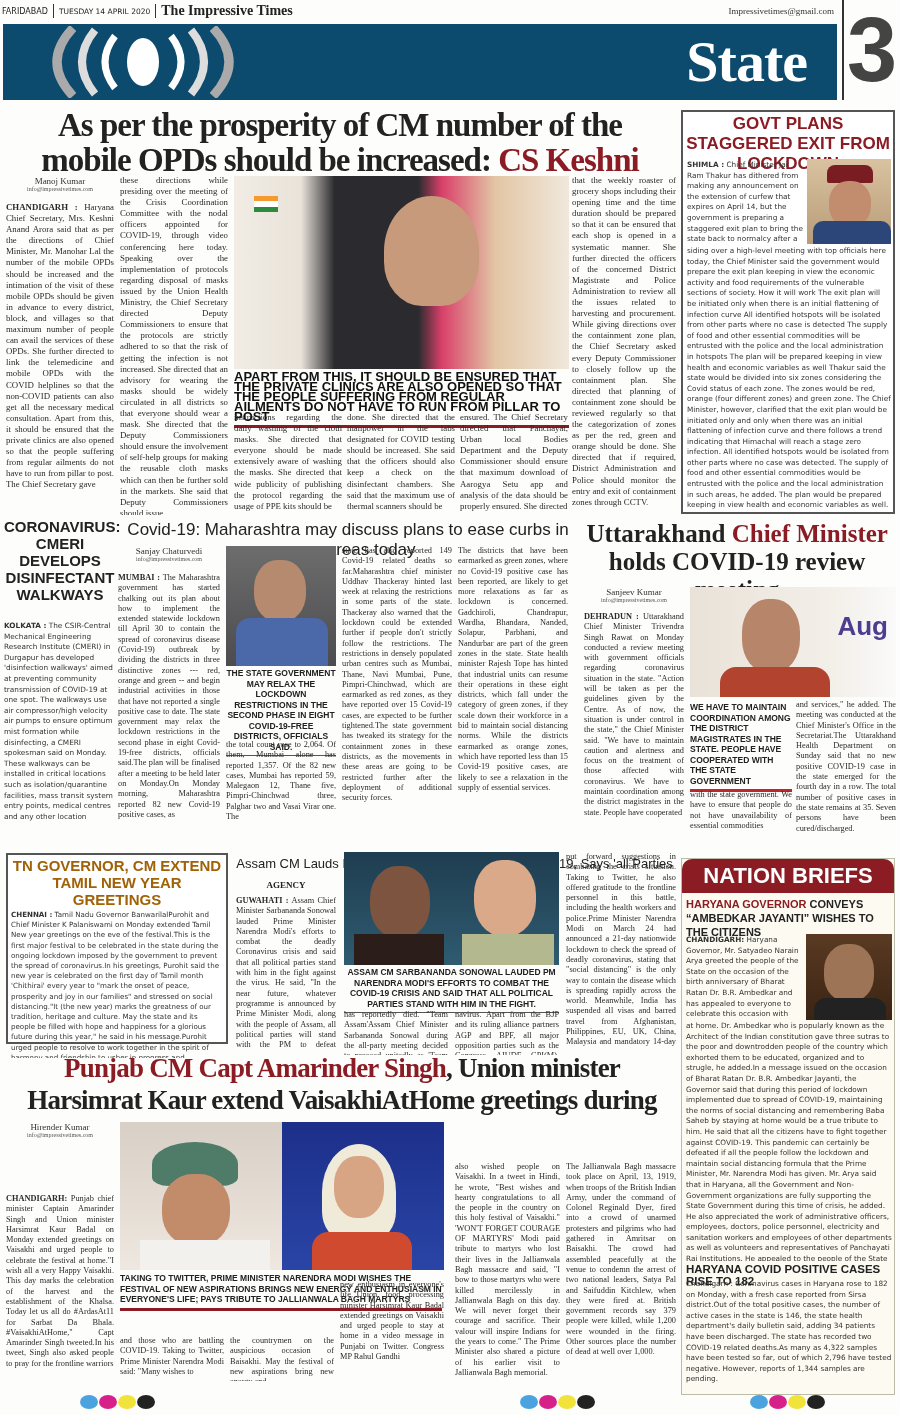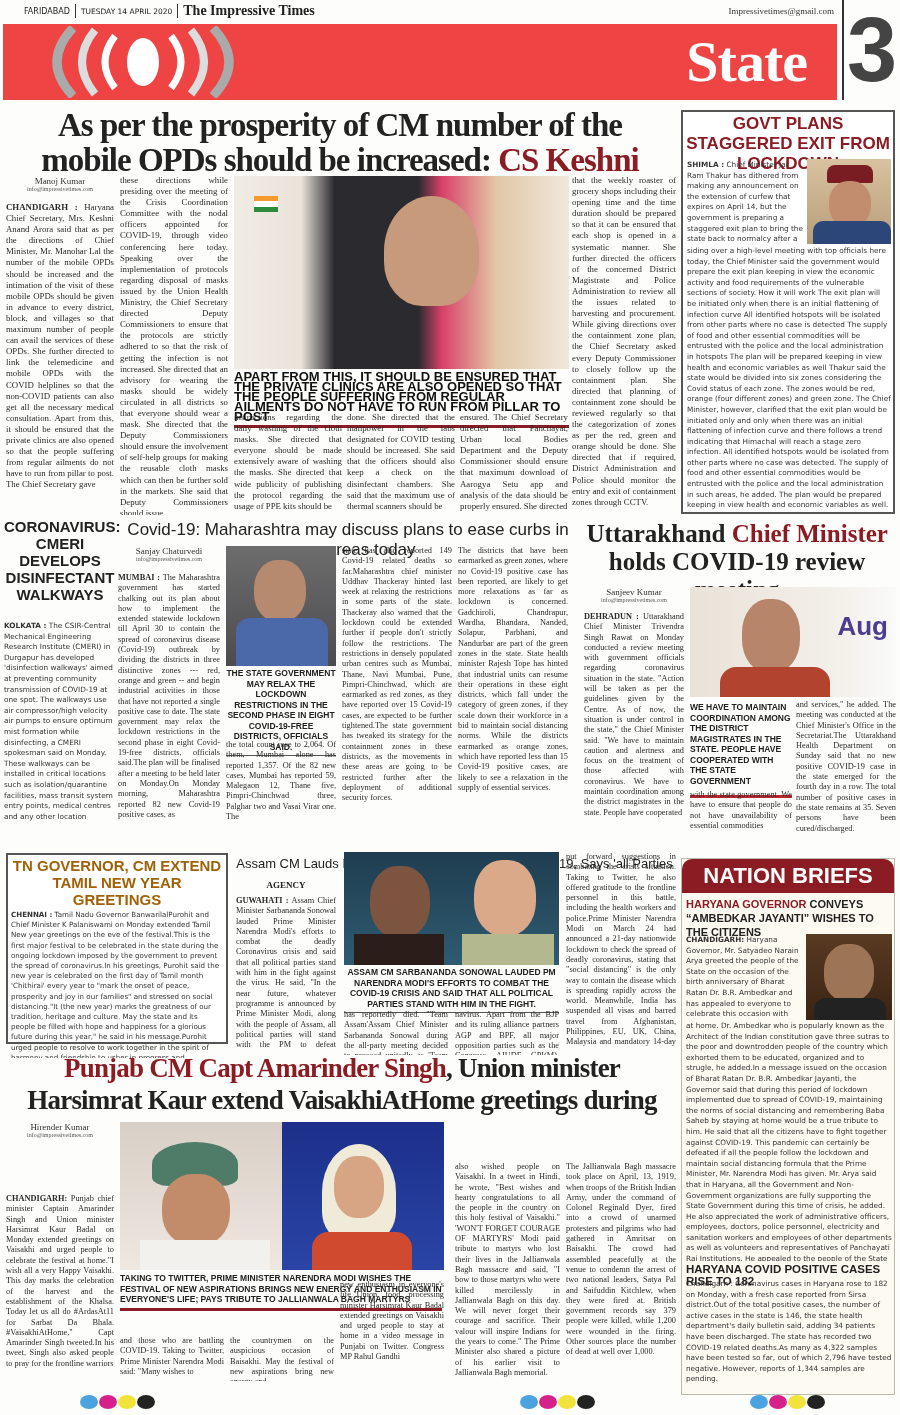--- a/index.html
+++ b/index.html
@@ -4,42 +4,42 @@
 <style>
 *{box-sizing:border-box;margin:0;padding:0}
 body{width:900px;height:1415px;background:#fdfdfb;font-family:"Liberation Serif",serif;color:#222;position:relative;overflow:hidden}
 .abs{position:absolute}
 .sans{font-family:"DejaVu Sans","Liberation Sans",sans-serif}
 .cond{font-family:"Liberation Sans",sans-serif;font-stretch:condensed}
 .topbar{left:0;top:0;width:840px;height:22px;font-size:9px;display:flex;align-items:center}
 .topbar .sep{border-left:1px solid #333;height:14px;margin:0 5px}
 .topbar .title{font-family:"Liberation Serif",serif;font-weight:bold;font-size:14px}
 .email{right:66px;top:6px;font-size:9px;font-family:"Liberation Serif",serif;color:#333}
-.banner{left:3px;top:24px;width:834px;height:76px;background:#ef4444}
+.banner{left:3px;top:24px;width:834px;height:76px;background:#0c4a6e}
 .rings{left:30px;top:2px;width:220px;height:72px}
 .state{right:30px;top:4px;font-family:"Liberation Serif",serif;font-size:58px;color:#fff;font-weight:bold;letter-spacing:-1px}
 .pagenum{left:842px;top:0;width:58px;height:100px;border-left:2px solid #333;font-family:"Liberation Sans",sans-serif;font-weight:bold;font-size:90px;color:#444;text-align:center;line-height:100px}
 .h1{left:10px;top:108px;width:660px;font-family:"Liberation Serif",serif;font-weight:bold;font-size:33px;line-height:35px;text-align:center;letter-spacing:-1px;color:#222}
 .red{color:#8b1c24}
 .byline{font-size:9px;text-align:center;color:#333}
 .byline small{display:block;font-size:6px;color:#555}
 .col{font-size:8.8px;line-height:11.1px;text-align:justify;color:#2a2a2a}
 .col b{font-weight:bold}
 .caption{font-family:"Liberation Sans",sans-serif;font-weight:bold;font-size:13px;line-height:10px;color:#111;border-bottom:3px solid #8b1c24;padding-bottom:3px;text-transform:uppercase}
 .photo{overflow:hidden}
 .boxh{font-family:"Liberation Sans",sans-serif;font-weight:bold;color:#8b1c24;text-align:center}
 .sidebox{border:2px solid #555;background:#fff}
 .sanscol{font-family:"DejaVu Sans",sans-serif;font-size:7.3px;line-height:10.6px;color:#333}
 .nation{background:#8b1c24;color:#fff;border-radius:10px 10px 0 0;font-family:"Liberation Sans",sans-serif;font-weight:bold;font-size:22px;text-align:center}
 .reg{width:18px;height:14px;border-radius:50%}
 </style>
 </head>
 <body>
 
-<div class="abs topbar" style="padding-left:24px">
+<div class="abs topbar" style="padding-left:2px">
   <span class="sans" style="font-size:8px">FARIDABAD</span>
   <span class="sep"></span>
   <span class="sans" style="font-size:7.5px">TUESDAY 14 APRIL 2020</span>
   <span class="sep"></span>
   <span class="title">The Impressive Times</span>
 </div>
 <div class="abs email">Impressivetimes@gmail.com</div>
 <div class="abs banner">
   <svg class="abs rings" viewBox="0 0 220 72">
     <ellipse cx="110" cy="36" rx="16" ry="24" fill="#fff"></ellipse>
@@ -123,21 +123,21 @@
   <small>info@impressivetimes.com</small>
 </div>
 <div class="abs col" style="left:584px;top:612px;width:100px;height:235px;overflow:hidden;font-size:8.3px;line-height:10.3px">
   <b>DEHRADUN :</b> <span>Uttarakhand Chief Minister Trivendra Singh Rawat on Monday conducted a review meeting with government officials regarding coronavirus situation in the state. "Action will be taken as per the guidelines given by the Centre. As of now, the situation is under control in the state," the Chief Minister said. "We have to maintain caution and alertness and focus on the treatment of those affected with coronavirus. We have to maintain coordination among the district magistrates in the state. People have cooperated</span>
 </div>
 <div class="abs photo" style="left:690px;top:587px;width:206px;height:110px;background:linear-gradient(90deg,#e9e2d8,#f3efe9 70%,#fafafa)">
   <div class="abs" style="left:52px;top:12px;width:58px;height:74px;background:#b7866a;border-radius:45%"></div>
   <div class="abs" style="left:30px;top:80px;width:110px;height:30px;background:#b2432e;border-radius:16px 16px 0 0"></div>
   <div class="abs" style="right:8px;top:24px;font-family:'Liberation Sans',sans-serif;font-weight:bold;font-size:26px;color:#4c3d91">Aug</div>
 </div>
-<div class="abs cond" style="left:690px;top:702px;width:102px;font-weight:bold;font-size:8.5px;line-height:10.5px;border-bottom:3px solid #c0262e;padding-bottom:9px">WE HAVE TO MAINTAIN COORDINATION AMONG THE DISTRICT MAGISTRATES IN THE STATE. PEOPLE HAVE COOPERATED WITH THE STATE GOVERNMENT</div>
+<div class="abs cond" style="left:690px;top:702px;width:102px;font-weight:bold;font-size:8.5px;line-height:10.5px;border-bottom:3px solid #c0262e;padding-bottom:3px">WE HAVE TO MAINTAIN COORDINATION AMONG THE DISTRICT MAGISTRATES IN THE STATE. PEOPLE HAVE COOPERATED WITH THE STATE GOVERNMENT</div>
 <div class="abs col" style="left:690px;top:790px;width:102px;height:55px;overflow:hidden;font-size:8.3px;line-height:10.3px">with the state government. We have to ensure that people do not have unavailability of essential commodities</div>
 <div class="abs col" style="left:796px;top:700px;width:100px;height:147px;overflow:hidden;font-size:8.3px;line-height:10.3px">and services," he added. The meeting was conducted at the Chief Minister's Office in the Secretariat.The Uttarakhand Health Department on Sunday said that no new positive COVID-19 case in the state emerged for the fourth day in a row. The total number of positive cases in the state remains at 35. Seven persons have been cured/discharged.</div>
 
 <div class="abs sidebox" style="left:6px;top:853px;width:222px;height:191px">
   <div class="cond" style="font-weight:bold;font-size:15px;line-height:17px;text-align:center;color:#a16207;padding-top:2px">TN GOVERNOR, CM EXTEND TAMIL NEW YEAR GREETINGS</div>
   <div class="sanscol" style="padding:2px 3px;font-size:7.1px;line-height:10.2px;height:150px;overflow:hidden">
     <b>CHENNAI :</b> <span>Tamil Nadu Governor BanwarilalPurohit and Chief Minister K Palaniswami on Monday extended Tamil New year greetings on the eve of the festival.This is the first major festival to be celebrated in the state during the ongoing lockdown imposed by the government to prevent the spread of coronavirus.In his greetings, Purohit said the new year is celebrated on the first day of Tamil month 'Chithirai' every year to "mark the onset of peace, prosperity and joy in our families" and stressed on social distancing."It (the new year) marks the greatness of our tradition, heritage and culture. May the state and its people be filled with hope and happiness for a glorious future during this year," he said in his message.Purohit urged people to resolve to work together in the spirit of harmony and friendship to usher in progress and development so as to create a brighter and better tomorrow. "I also request all the people of Tamil Nadu to follow the government guidelines regarding COVID-19 scrupulously and to stay at home and be safe," he said.</span>
   </div>
 </div>
 

